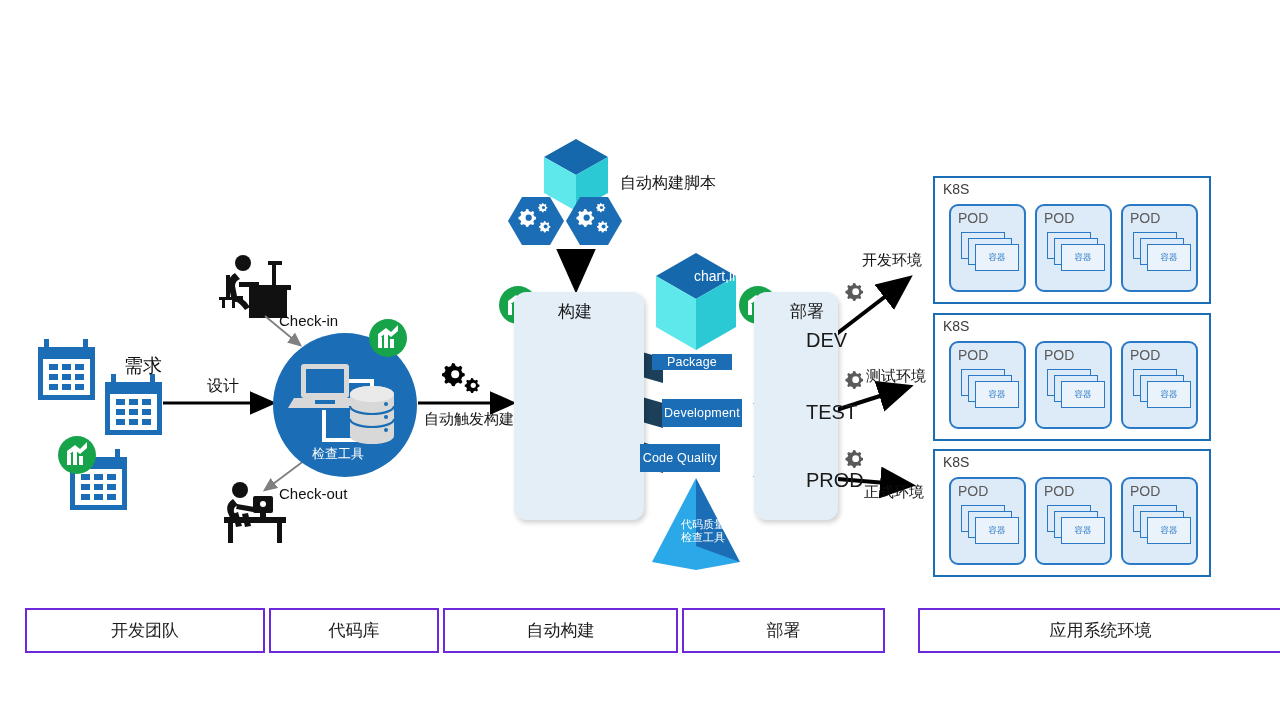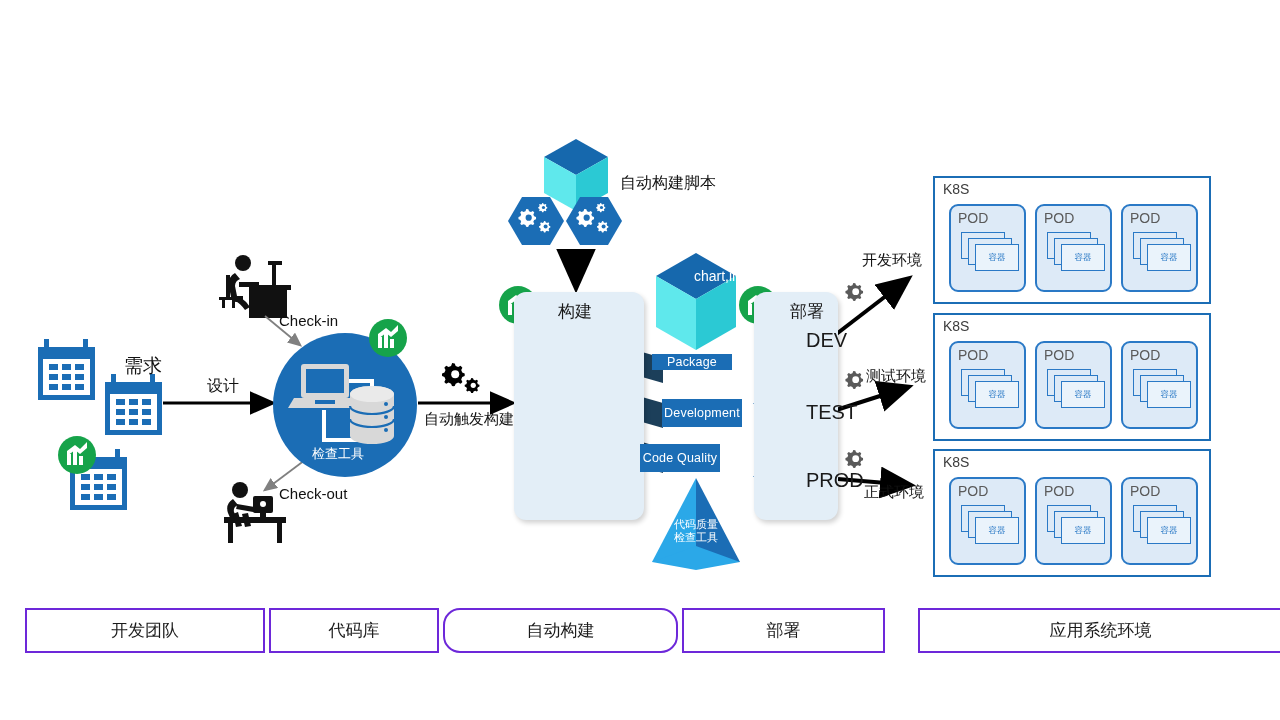--- a/index.html
+++ b/index.html
@@ -387,21 +387,21 @@
   <div class="ribbon" style="left:640px;top:444px;width:80px;height:28px;">Code Quality</div>
 
   <div class="lbl t-req cn" style="left:124px;top:355px;">需求</div>
   <div class="lbl t-md cn" style="left:207px;top:377px;">设计</div>
   <div class="lbl t-sm" style="left:279px;top:312px;">Check-in</div>
   <div class="lbl t-sm" style="left:279px;top:485px;">Check-out</div>
   <div class="lbl t-vc cn" style="left:312px;top:447px;">检查工具</div>
   <div class="lbl t-sm cn" style="left:424px;top:411px;">自动触发构建</div>
   <div class="lbl t-md cn" style="left:620px;top:174px;">自动构建脚本</div>
   <div class="lbl t-cube" style="left:653px;top:268px;">chart,image</div>
-  <div class="lbl t-pyr cn" style="left:667px;top:519px;width:58px;">
+  <div class="lbl t-pyr cn" style="left:667px;top:519px;width:58px;text-align:right;">
     <div>代码质量</div>
     <div>检查工具</div>
   </div>
 
   <div class="lbl t-node" style="left:806px;top:329px;">DEV</div>
   <div class="lbl t-node" style="left:806px;top:401px;">TEST</div>
   <div class="lbl t-node" style="left:806px;top:469px;">PROD</div>
 
   <div class="lbl t-env cn" style="left:862px;top:252px;">开发环境</div>
   <div class="lbl t-env cn" style="left:866px;top:368px;">测试环境</div>
@@ -487,18 +487,18 @@
       <div class="card" style="left:17px;top:32px;width:44px;height:27px;"></div>
       <div class="card front" style="left:24px;top:38px;width:44px;height:27px;">
         <span class="card-txt cn">容器</span>
       </div>
     </div>
   </div>
 
   <div class="legend">
     <div class="legend-cell cn" style="left:25px;width:240px;">开发团队</div>
     <div class="legend-cell cn" style="left:269px;width:170px;">代码库</div>
-    <div class="legend-cell cn" style="left:443px;width:235px;border-radius:17px;">自动构建</div>
+    <div class="legend-cell cn" style="left:443px;width:235px;">自动构建</div>
     <div class="legend-cell cn" style="left:682px;width:203px;">部署</div>
     <div class="legend-cell cn" style="left:889px;width:365px;margin-left:29px;">应用系统环境</div>
   </div>
 
 </div>
 
 </body></html>

